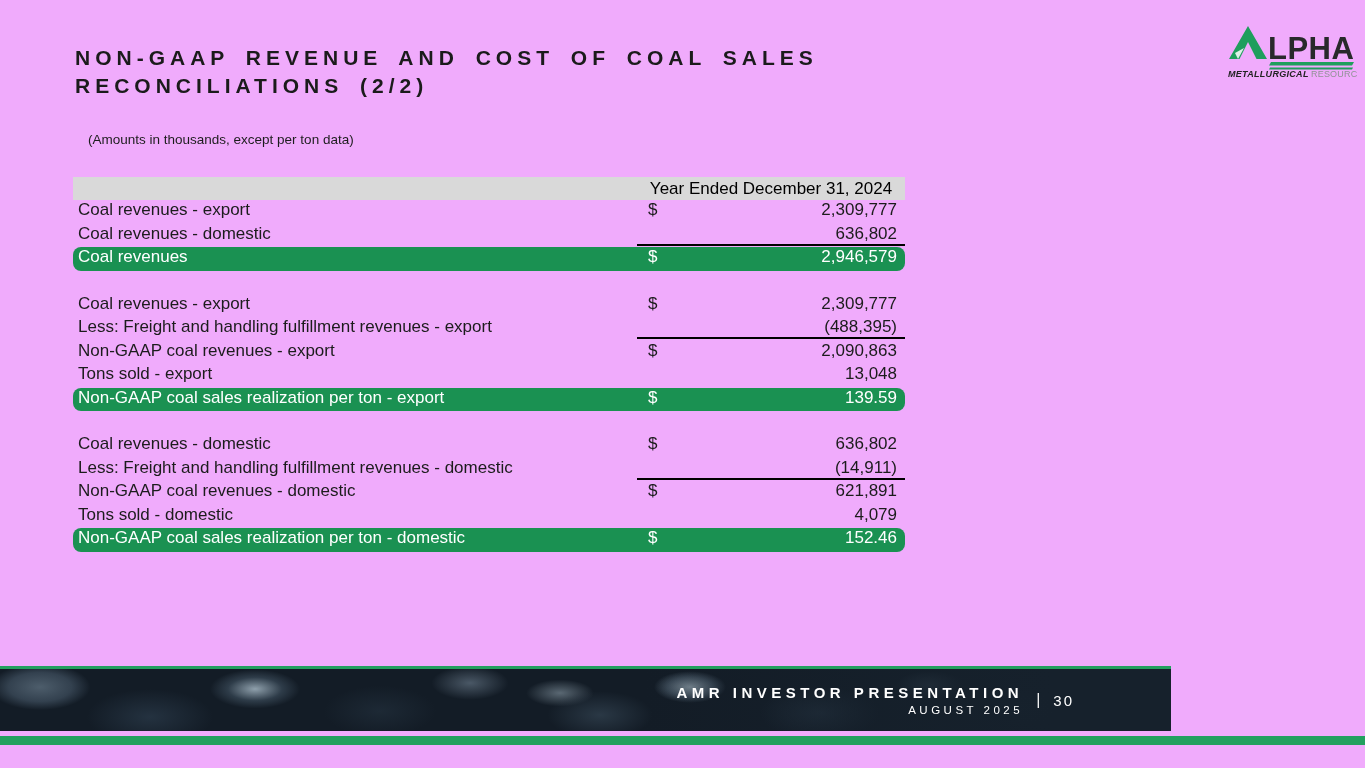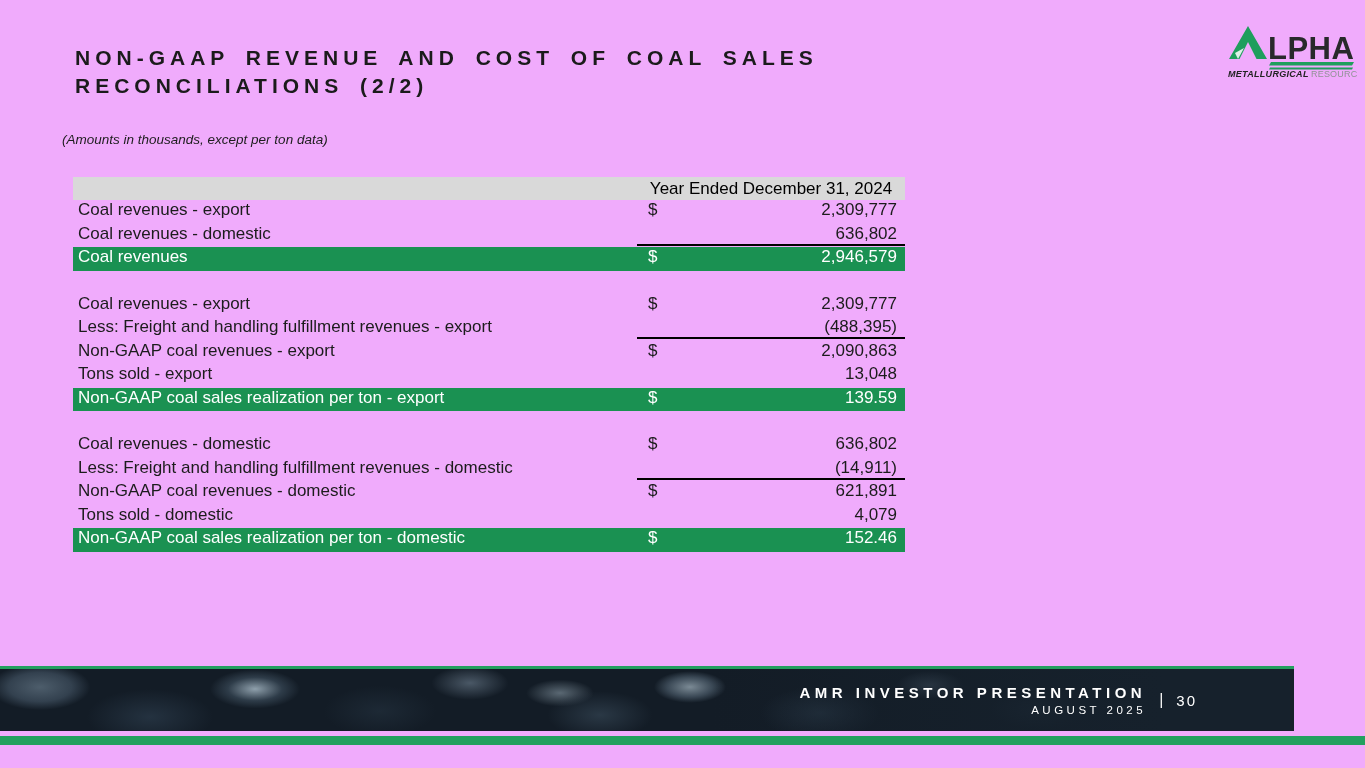--- a/index.html
+++ b/index.html
@@ -16,44 +16,44 @@
     font-family:"Liberation Sans", sans-serif;color:var(--ink);overflow:hidden;
   }
 
   
   .title{
     position:absolute;left:75px;top:44px;width:900px;
     font-size:21px;font-weight:bold;letter-spacing:5px;word-spacing:6px;
     line-height:28px;color:#1b1b1b;
   }
   .subtitle{
-    position:absolute;left:62px;top:132px;font-size:13.5px;font-style:italic;color:#1d1d1d;
+    position:absolute;left:88px;top:132px;font-size:13.5px;color:#1d1d1d;
   }
 
   
   .logo{position:absolute;left:1227px;top:23px;width:130px;height:55px;}
 
   
   .fin-table{position:absolute;left:73px;top:177px;width:832px;font-size:17px;}
   .t-header{height:23px;background:var(--header-gray);display:flex;}
   .t-header .t-spacer{width:564px;}
   .t-header .t-headval{width:268px;display:flex;align-items:center;justify-content:center;color:#000;}
   .t-row{height:23.5px;display:flex;align-items:flex-start;}
-  .t-row.hl{background:var(--green);color:#ffffff;}
+  .t-row.hl{background:var(--green);color:#ffffff;border-radius:8px;}
   .t-label{width:564px;padding-left:5px;box-sizing:border-box;display:flex;align-items:center;white-space:nowrap;}
   .t-valcol{
     width:268px;box-sizing:border-box;display:flex;align-items:center;
     justify-content:space-between;padding:0 8px 0 11px;
   }
   .t-valcol.ul{border-bottom:2px solid #000;}
   .t-section + .t-section{margin-top:23px;}
 
   
   .footer-band{
-    position:absolute;left:0;top:666px;width:1294px;height:65px;box-sizing:border-box;
+    position:absolute;left:0;top:666px;width:1171px;height:65px;box-sizing:border-box;
     border-top:3px solid var(--bar-green);
     background-color:#131c26;
     background-image:
       linear-gradient(90deg, rgba(22,33,44,0) 55%, rgba(22,33,44,.75) 78%, #16212c 90%),
       radial-gradient(ellipse 70px 32px at 40px 18px,  #4d5d6b 0%, #33414f 45%, rgba(19,28,38,0) 72%),
       radial-gradient(ellipse 90px 40px at 150px 48px, #243240 0%, rgba(19,28,38,0) 70%),
       radial-gradient(ellipse 60px 26px at 255px 20px, #8fa0ac 0%, #2e3c49 45%, rgba(19,28,38,0) 75%),
       radial-gradient(ellipse 80px 36px at 380px 42px, #1d2935 0%, rgba(19,28,38,0) 70%),
       radial-gradient(ellipse 55px 24px at 470px 14px, #4a5866 0%, rgba(19,28,38,0) 70%),
       radial-gradient(ellipse 75px 34px at 600px 46px, #2a3845 0%, rgba(19,28,38,0) 70%),

